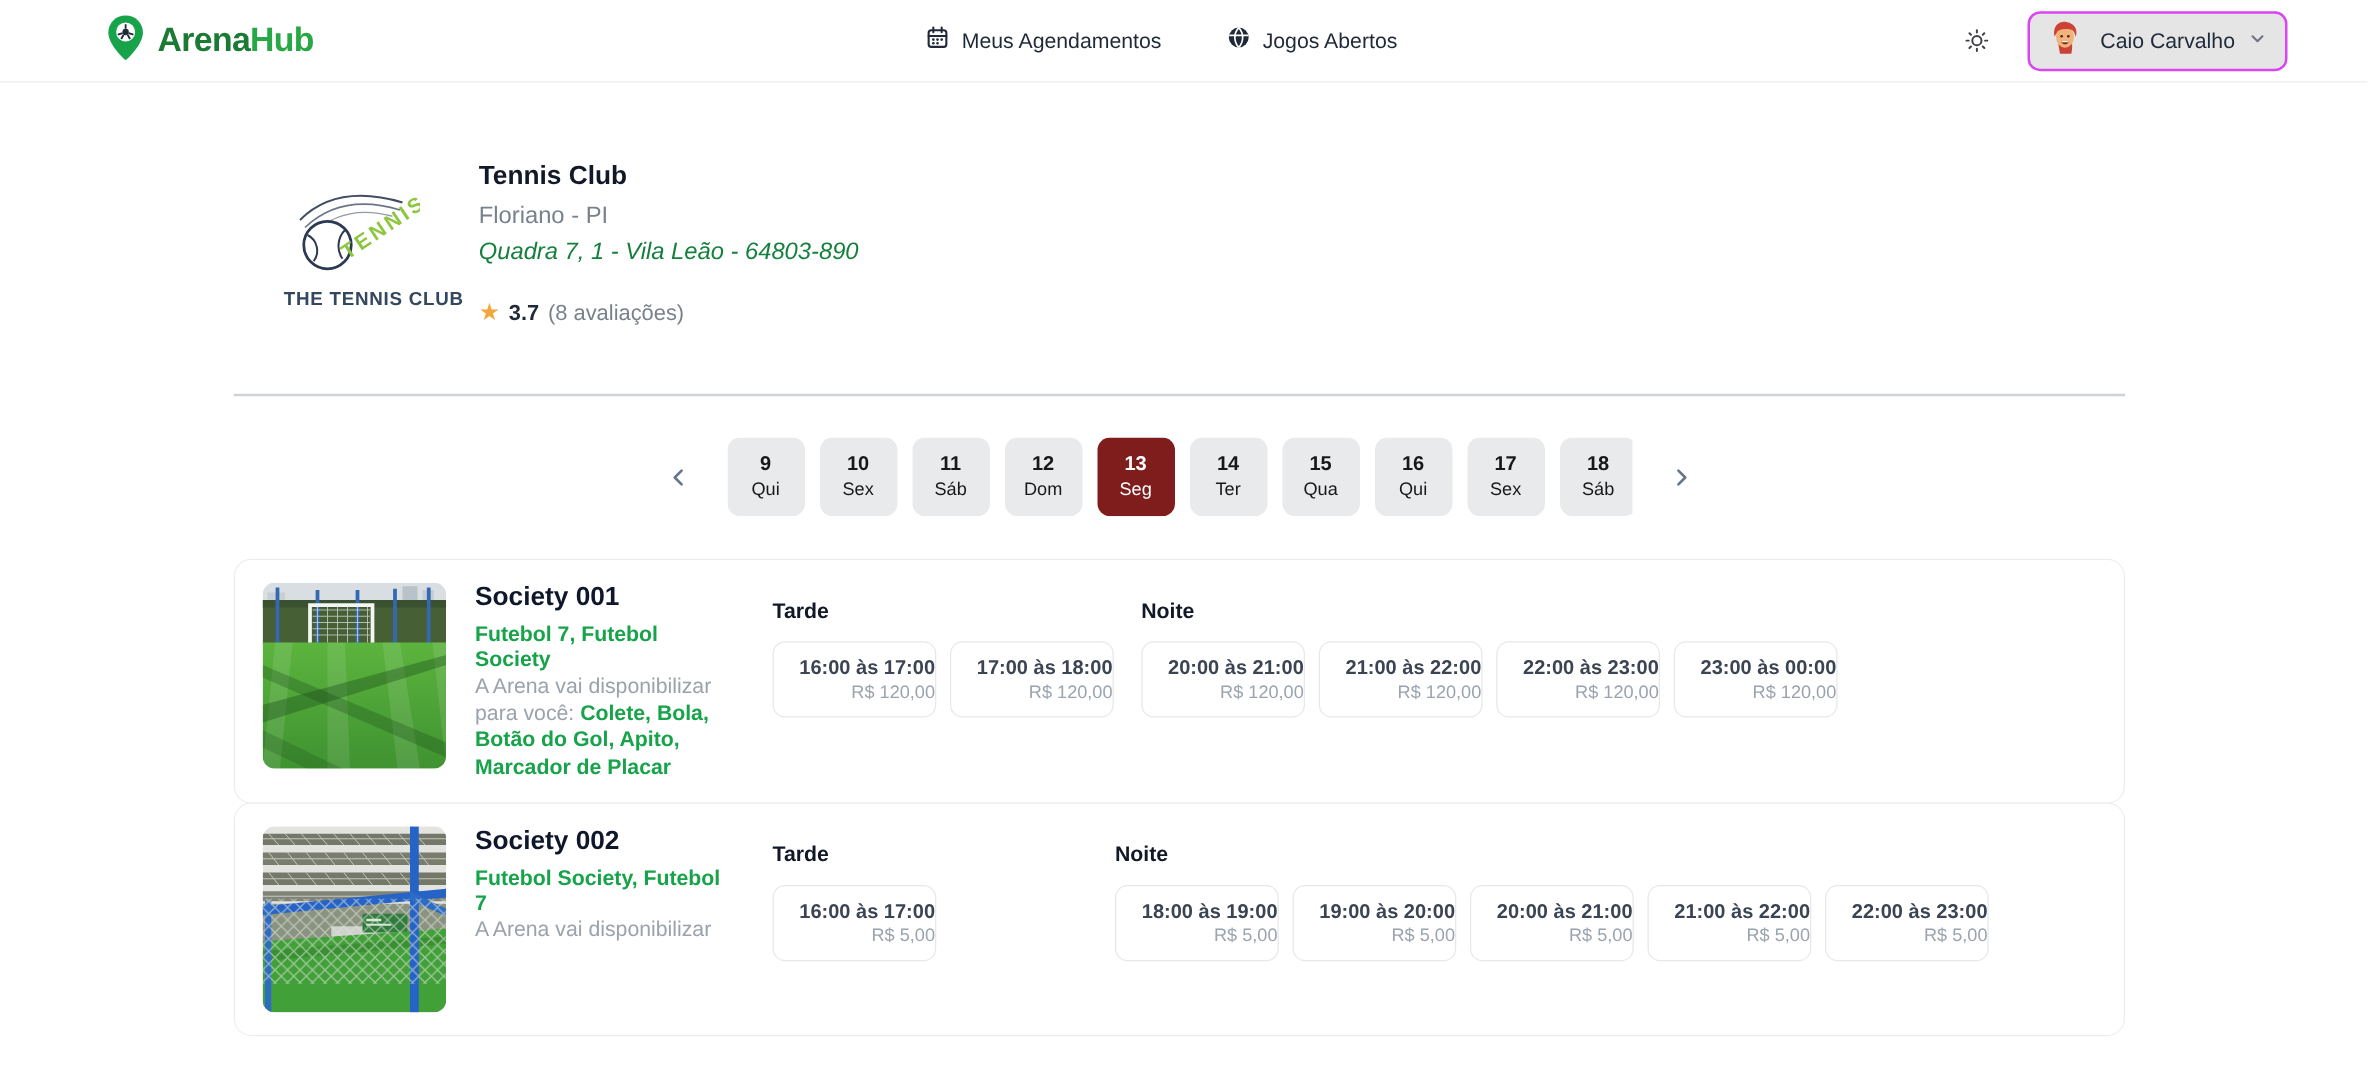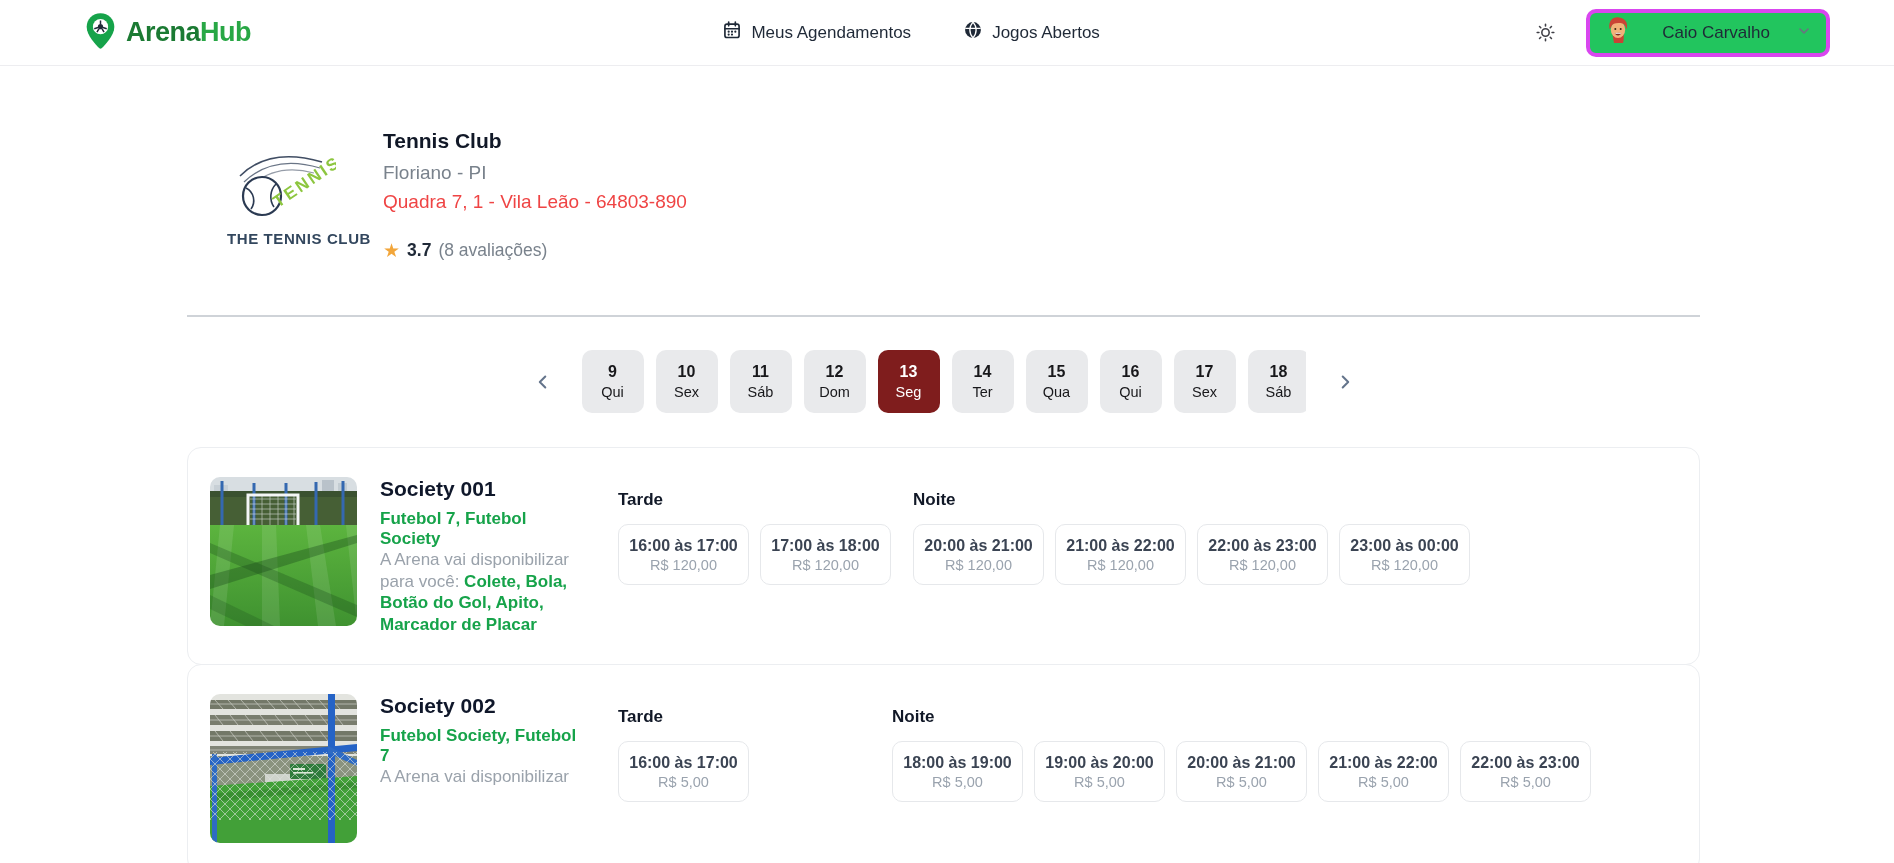--- a/index.html
+++ b/index.html
@@ -9,35 +9,35 @@
   
   .header { height:66px; display:flex; align-items:center; padding:0 64px 0 84px;
     border-bottom:1px solid #ededf0; background:#fff; }
   .brand { display:flex; align-items:center; gap:9px; flex:none; }
   .brand-text { font-size:27px; font-weight:800; letter-spacing:-0.5px; }
   .brand-primary { color:#1b7a33; }
   .brand-secondary { color:#28a745; }
   .nav { flex:1; display:flex; justify-content:center; align-items:center; gap:52px;margin-left:36px; }
   .nav-item { display:flex; align-items:center; gap:9px; font-size:17px; color:#1f2937; cursor:pointer; }
   .right-controls { flex:none; display:flex; align-items:center; gap:30px; }
-  .user-btn { display:flex; align-items:center; gap:26px; border:4px solid #d946ef; border-radius:10px;
-    background:#22c55e; padding:6px 14px 6px 10px; height:48px; cursor:pointer; }
+  .user-btn { display:flex; align-items:center; gap:10px; border:2px solid #d946ef; border-radius:10px;
+    background:#e5e5e5; padding:6px 14px 6px 10px; height:48px; cursor:pointer; }
   .user-name { font-size:17px; color:#1f2937; }
 
   
   .container { width:1513px; margin-left:187px; }
 
   
   .venue { display:flex; padding-top:60px; padding-left:40px; }
   .venue-logo-col { width:118px; margin-top:24px; text-align:center; flex:none; }
   .venue-logo-caption { font-size:15px; font-weight:700; color:#33475e; letter-spacing:0.6px; margin-top:2px; white-space:nowrap; }
   .venue-info { margin-left:38px; padding-top:3px; }
   .venue-name { font-size:21px; font-weight:700; color:#111827; }
   .venue-city { font-size:19px; color:#79828c; margin-top:9px; }
-  .venue-address { font-size:19px; color:#ef4444; margin-top:7px; }
+  .venue-address { font-size:19px; color:#15803d; margin-top:7px;font-style:italic; }
   .venue-rating { display:flex; align-items:center; gap:7px; margin-top:27px; }
   .star { color:#f2a63b; font-size:19px; line-height:1; }
   .rating-value { font-size:17.5px; font-weight:700; color:#1f2937; }
   .rating-count { font-size:17.5px; color:#79828c; }
 
   .section-divider { border:none; border-top:2px solid #cfd3d8; margin-top:54px; }
 
   
   .month-title { text-align:center; font-size:25px; font-weight:600; color:#18181b; margin-top:26px; }
   .carousel { display:flex; align-items:center; justify-content:center; gap:24px; margin-top:33px; }
@@ -47,34 +47,34 @@
   .day-pill { width:62px; height:63px; flex:none; border-radius:10px; background:#e9eaec;
     display:flex; flex-direction:column; align-items:center; justify-content:center; gap:3px; cursor:pointer; border:none; }
   .day-num { font-size:16px; font-weight:700; color:#18181b; }
   .day-dow { font-size:14.5px; font-weight:500; color:#18181b; }
   .day-pill.selected { background:#7f1d1d; }
   .day-pill.selected .day-num, .day-pill.selected .day-dow { color:#fff; }
 
   
   .courts { margin-top:35px; }
   .court-card { border:1px solid #eceef1; border-radius:14px; background:#fff;
-    display:flex; padding:29px 22px; margin-top:-1px; }
+    display:flex; padding:18px 22px; margin-top:-1px; }
   .court-img { width:147px; height:149px; border-radius:10px; overflow:hidden; flex:none; }
   .court-img svg { display:block; }
   .court-info { width:200px; margin-left:23px; flex:none; }
   .court-name { font-size:21px; font-weight:700; color:#0f172a; }
   .court-sports { font-size:17px; font-weight:700; color:#16a34a; margin-top:8px; }
   .court-desc { font-size:17px; line-height:1.27; color:#9aa2ab; }
   .court-desc .desc-items { color:#16a34a; font-weight:700; }
   .slots { display:flex; gap:22px; margin-left:38px; align-items:flex-start; }
   .slot-group:first-child { min-width:252px; }
   .slot-group-label { font-size:17px; font-weight:700; color:#111827; margin-top:13px; }
   .slot-cards { display:flex; gap:11px; margin-top:14px; }
   .slot-card { width:131px; height:61px; border:1px solid #e6e8eb; border-radius:10px; background:#fff;
-    display:flex; flex-direction:column; align-items:center; justify-content:center; gap:2px; cursor:pointer; }
+    display:flex; flex-direction:column; align-items:flex-end; justify-content:center; gap:2px; cursor:pointer; }
   .slot-time { font-size:16px; font-weight:700; color:#3b4453; white-space:nowrap; }
   .slot-price { font-size:14.5px; color:#9aa3ae; white-space:nowrap; }
 </style>
 </head>
 <body>
 
 <div class="header">
   <div class="brand">
     <span>
       <svg width="33" height="38" viewBox="0 0 24 28">

